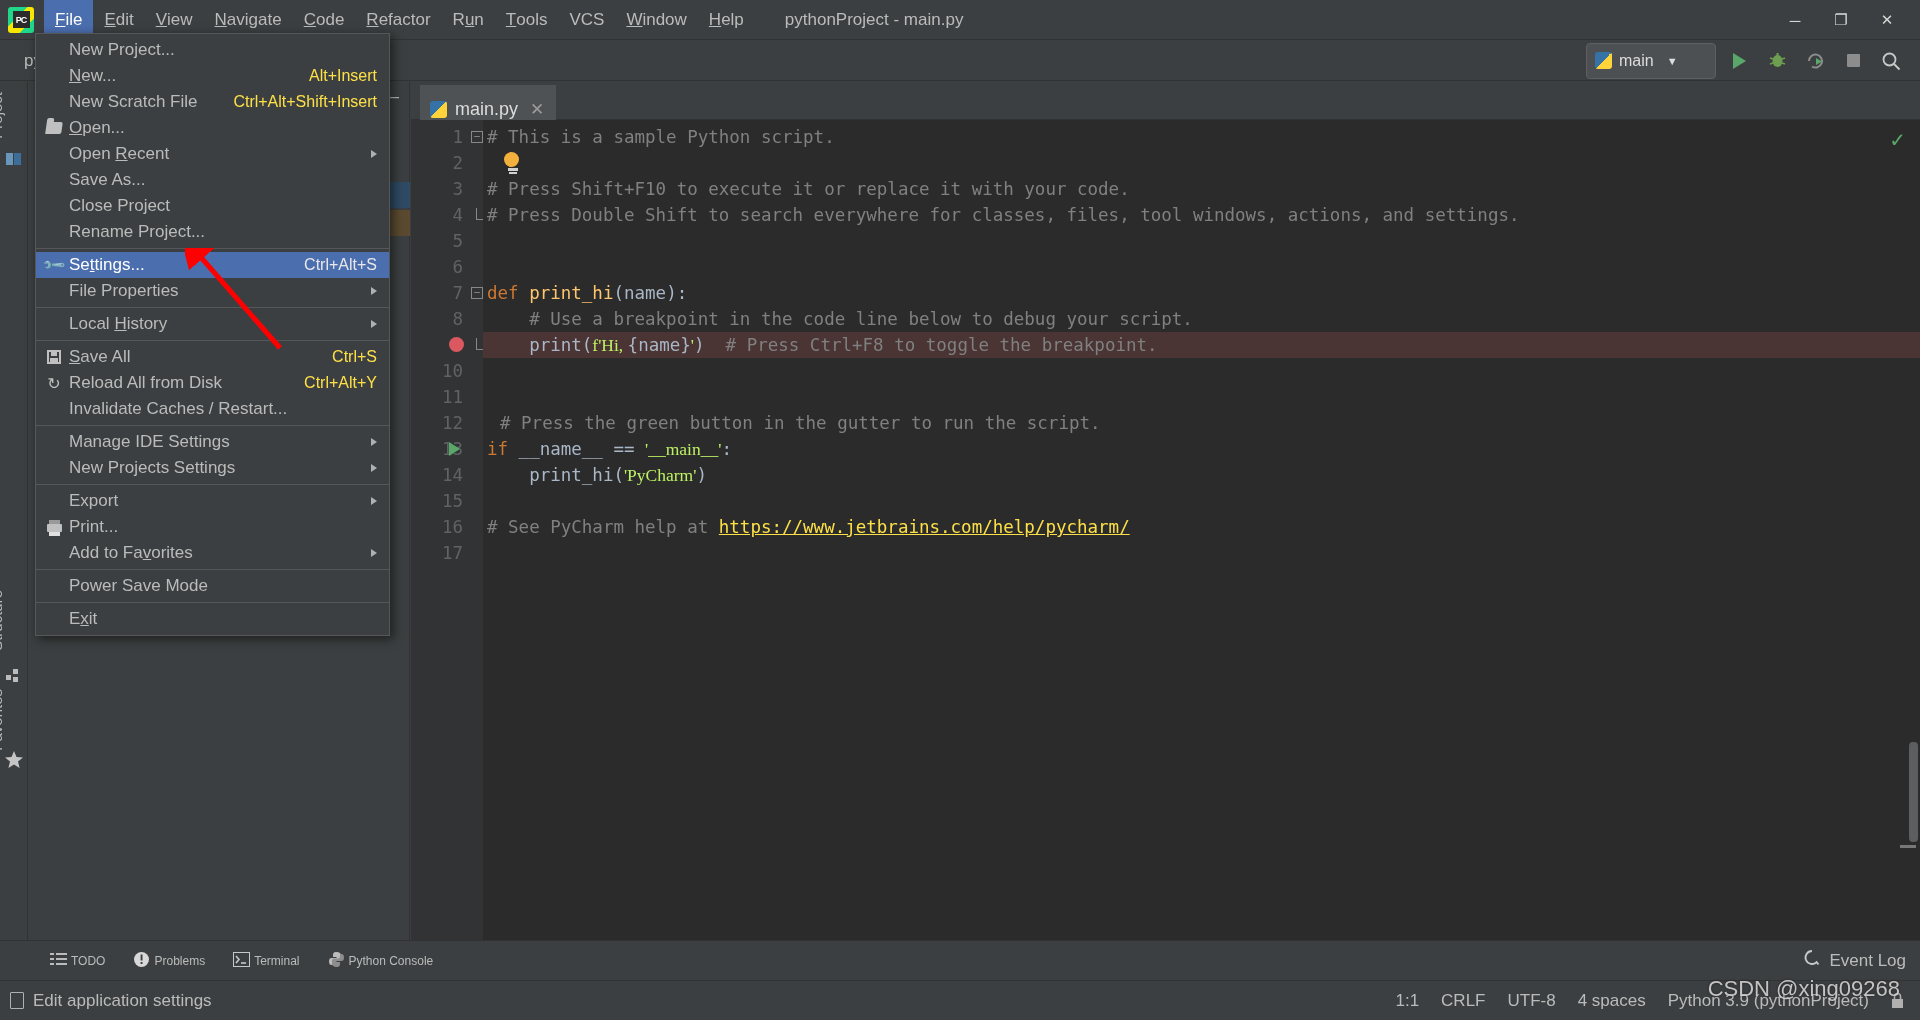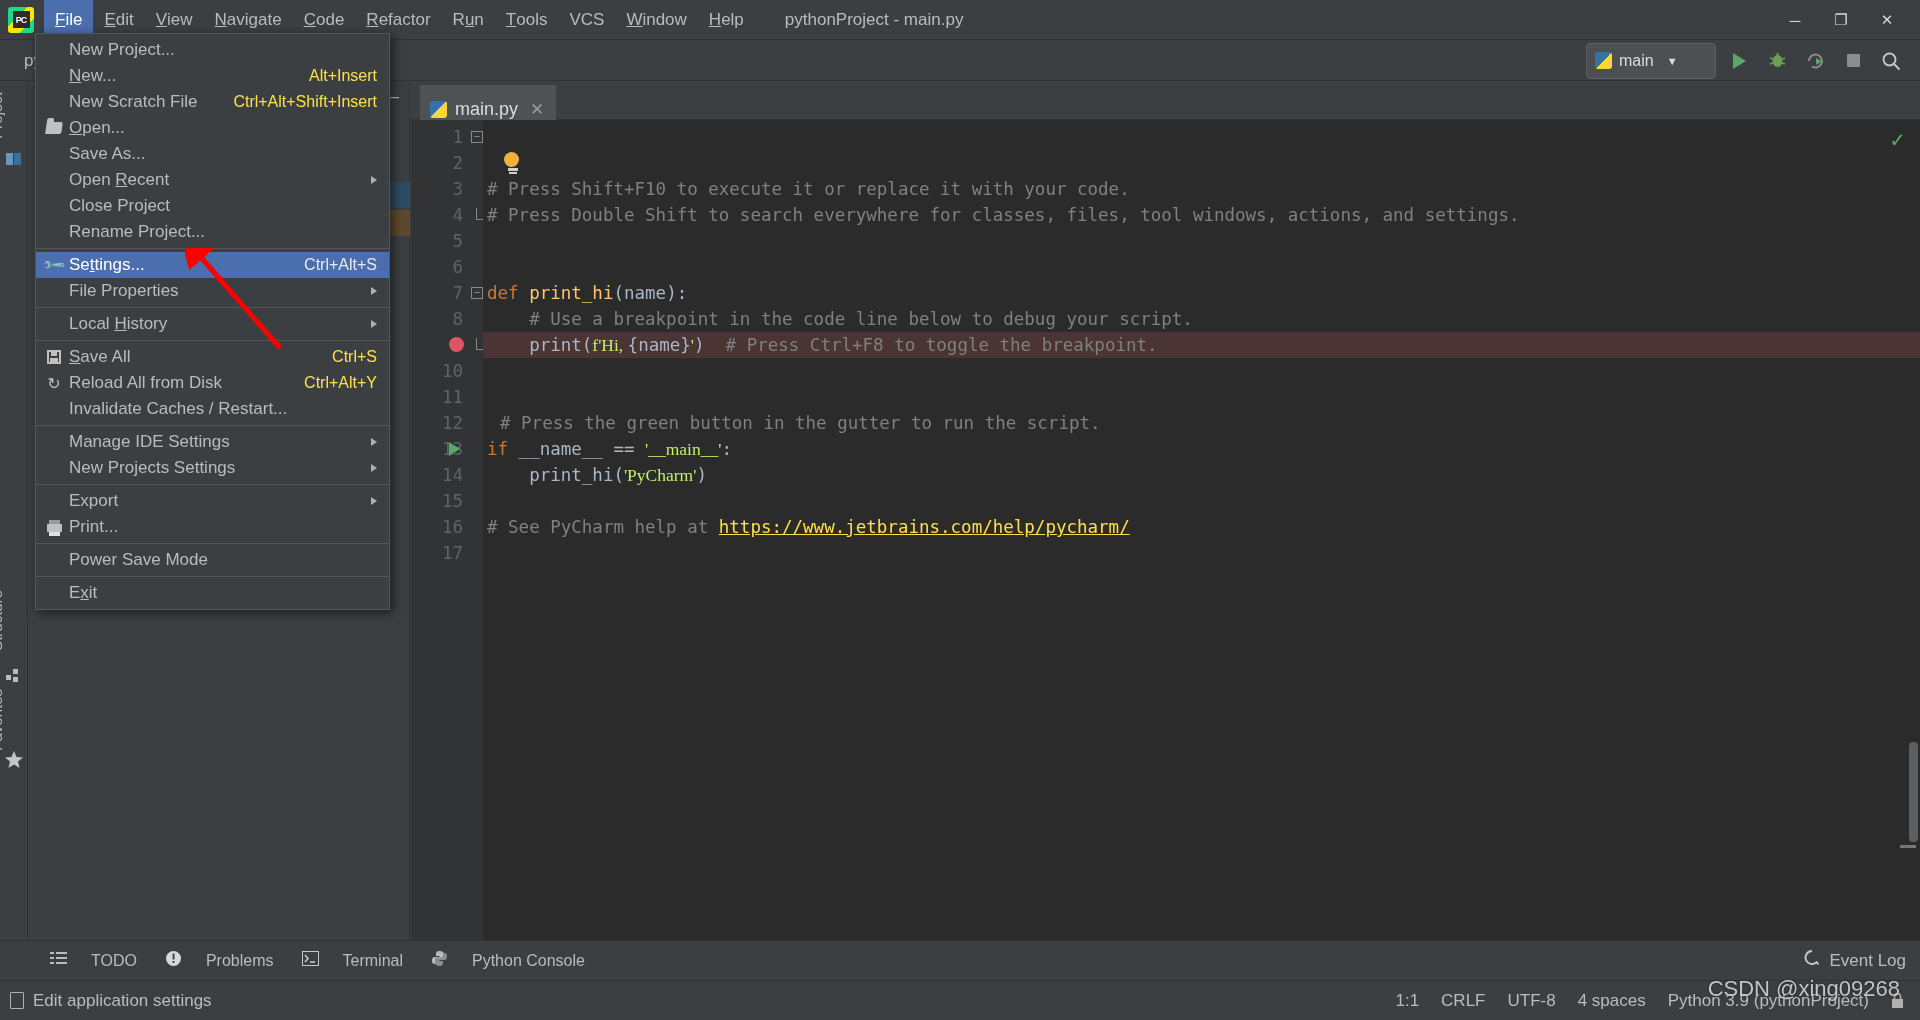--- a/index.html
+++ b/index.html
@@ -242,22 +242,22 @@
   #red-arrow { position:absolute; left:185px; top:248px; z-index:60;
                pointer-events:none; }
 
   
   #bottom-bar {
     position:absolute; left:0; bottom:40px; width:1920px; height:40px;
     background:#3c3f41; border-top:1px solid #323232;
     display:flex; align-items:center;
   }
   .bt {
-    display:flex; align-items:center; gap:24px; padding:0 14px;
-    height:40px; font-size:16px; color:#bbbbbb; white-space:nowrap;
+    display:flex; align-items:center; gap:4px; padding:0 14px;
+    height:40px; font-size:12px; color:#bbbbbb; white-space:nowrap;
   }
   #bottom-bar-right { position:absolute; right:14px; display:flex; align-items:center; }
 
   
   #status-bar {
     position:absolute; left:0; bottom:0; width:1920px; height:40px;
     background:#3c3f41; display:flex; align-items:center;
     border-top:1px solid #323232;
   }
   #status-left { display:flex; align-items:center; gap:9px; margin-left:10px;
@@ -402,20 +402,21 @@
       <div class="lineno" style="top: 394px;">16</div>
       <div class="lineno" style="top: 420px;">17</div>
     </div>
   <div id="gutter-fold">
       <div class="fold-minus" style="top: 11px; left: -1px;">−</div>
       <div class="fold-end" style="top: 88px; left: 4px;"></div>
       <div class="fold-minus" style="top: 167px; left: -1px;">−</div>
       <div class="fold-end" style="top: 218px; left: 4px;"></div>
     </div>
   <div id="code-pane">
+      <div class="codeline" style="top: 4px; left: 4px;"><span class="cmt"># This is a sample Python script.</span></div>
       <div class="codeline" style="top: 30px; left: 4px;"></div>
       <div class="bulb" style="top: 32px; left: 21px;">
         <div class="bulb-top"></div>
         <div class="bulb-bot"></div>
         <div class="bulb-bot2"></div>
       </div>
       <div class="codeline" style="top: 56px; left: 4px;"><span class="cmt"># Press Shift+F10 to execute it or replace it with your code.</span></div>
       <div class="codeline" style="top: 82px; left: 4px;"><span class="cmt"># Press Double Shift to search everywhere for classes, files, tool windows, actions, and settings.</span></div>
       <div class="codeline" style="top: 108px; left: 4px;"></div>
       <div class="codeline" style="top: 134px; left: 4px;"></div>
@@ -450,25 +451,25 @@
       <span>New Scratch File</span>
       <span class="accel">Ctrl+Alt+Shift+Insert</span>
     </div>
     <div class="mi">
       <span class="mi-ico">
         <span class="ic-folder"></span>
       </span>
       <span><span class="mnem">O</span>pen...</span>
     </div>
     <div class="mi">
-      <span>Save As...</span>
-    </div>
-    <div class="mi">
       <span>Open <span class="mnem">R</span>ecent</span>
       <span class="arrow"></span>
+    </div>
+    <div class="mi">
+      <span>Save As...</span>
     </div>
     <div class="mi">
       <span>Close Project</span>
     </div>
     <div class="mi">
       <span>Rename Project...</span>
     </div>
     <div class="mi-sep"></div>
     <div class="mi sel">
       <span class="mi-ico">
@@ -516,20 +517,24 @@
     <div class="mi-sep"></div>
     <div class="mi">
       <span>Export</span>
       <span class="arrow"></span>
     </div>
     <div class="mi">
       <span class="mi-ico">
         <span class="ic-print"></span>
       </span>
       <span>Print...</span>
+    </div>
+    <div class="mi">
+      <span>Add to Fa<span class="mnem">v</span>orites</span>
+      <span class="arrow"></span>
     </div>
     <div class="mi-sep"></div>
     <div class="mi">
       <span>Power Save Mode</span>
     </div>
     <div class="mi-sep"></div>
     <div class="mi">
       <span>E<span class="mnem">x</span>it</span>
     </div>
   </div>

